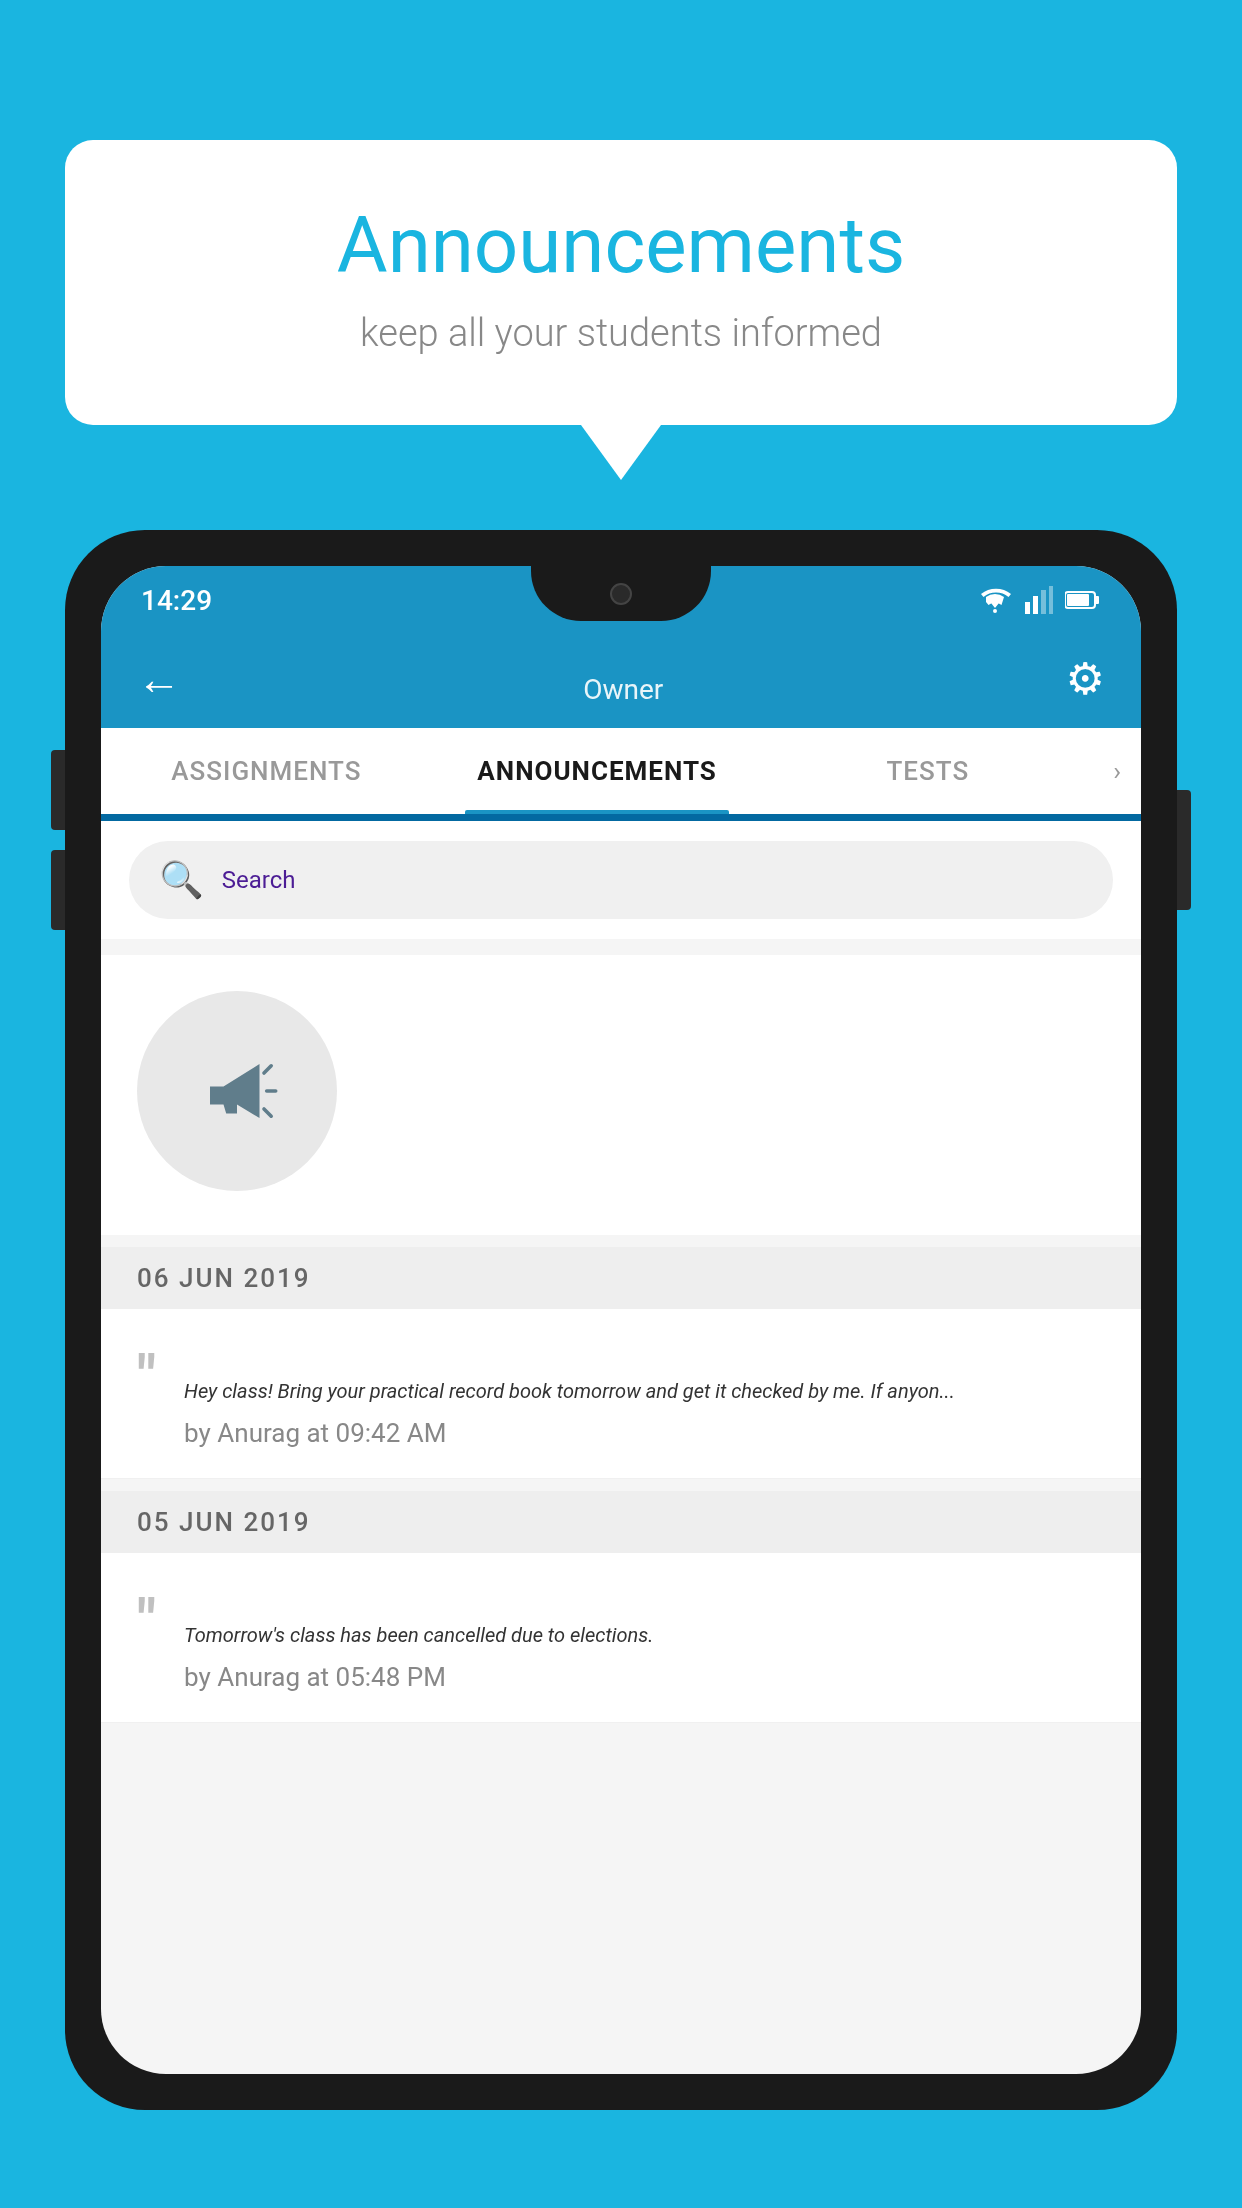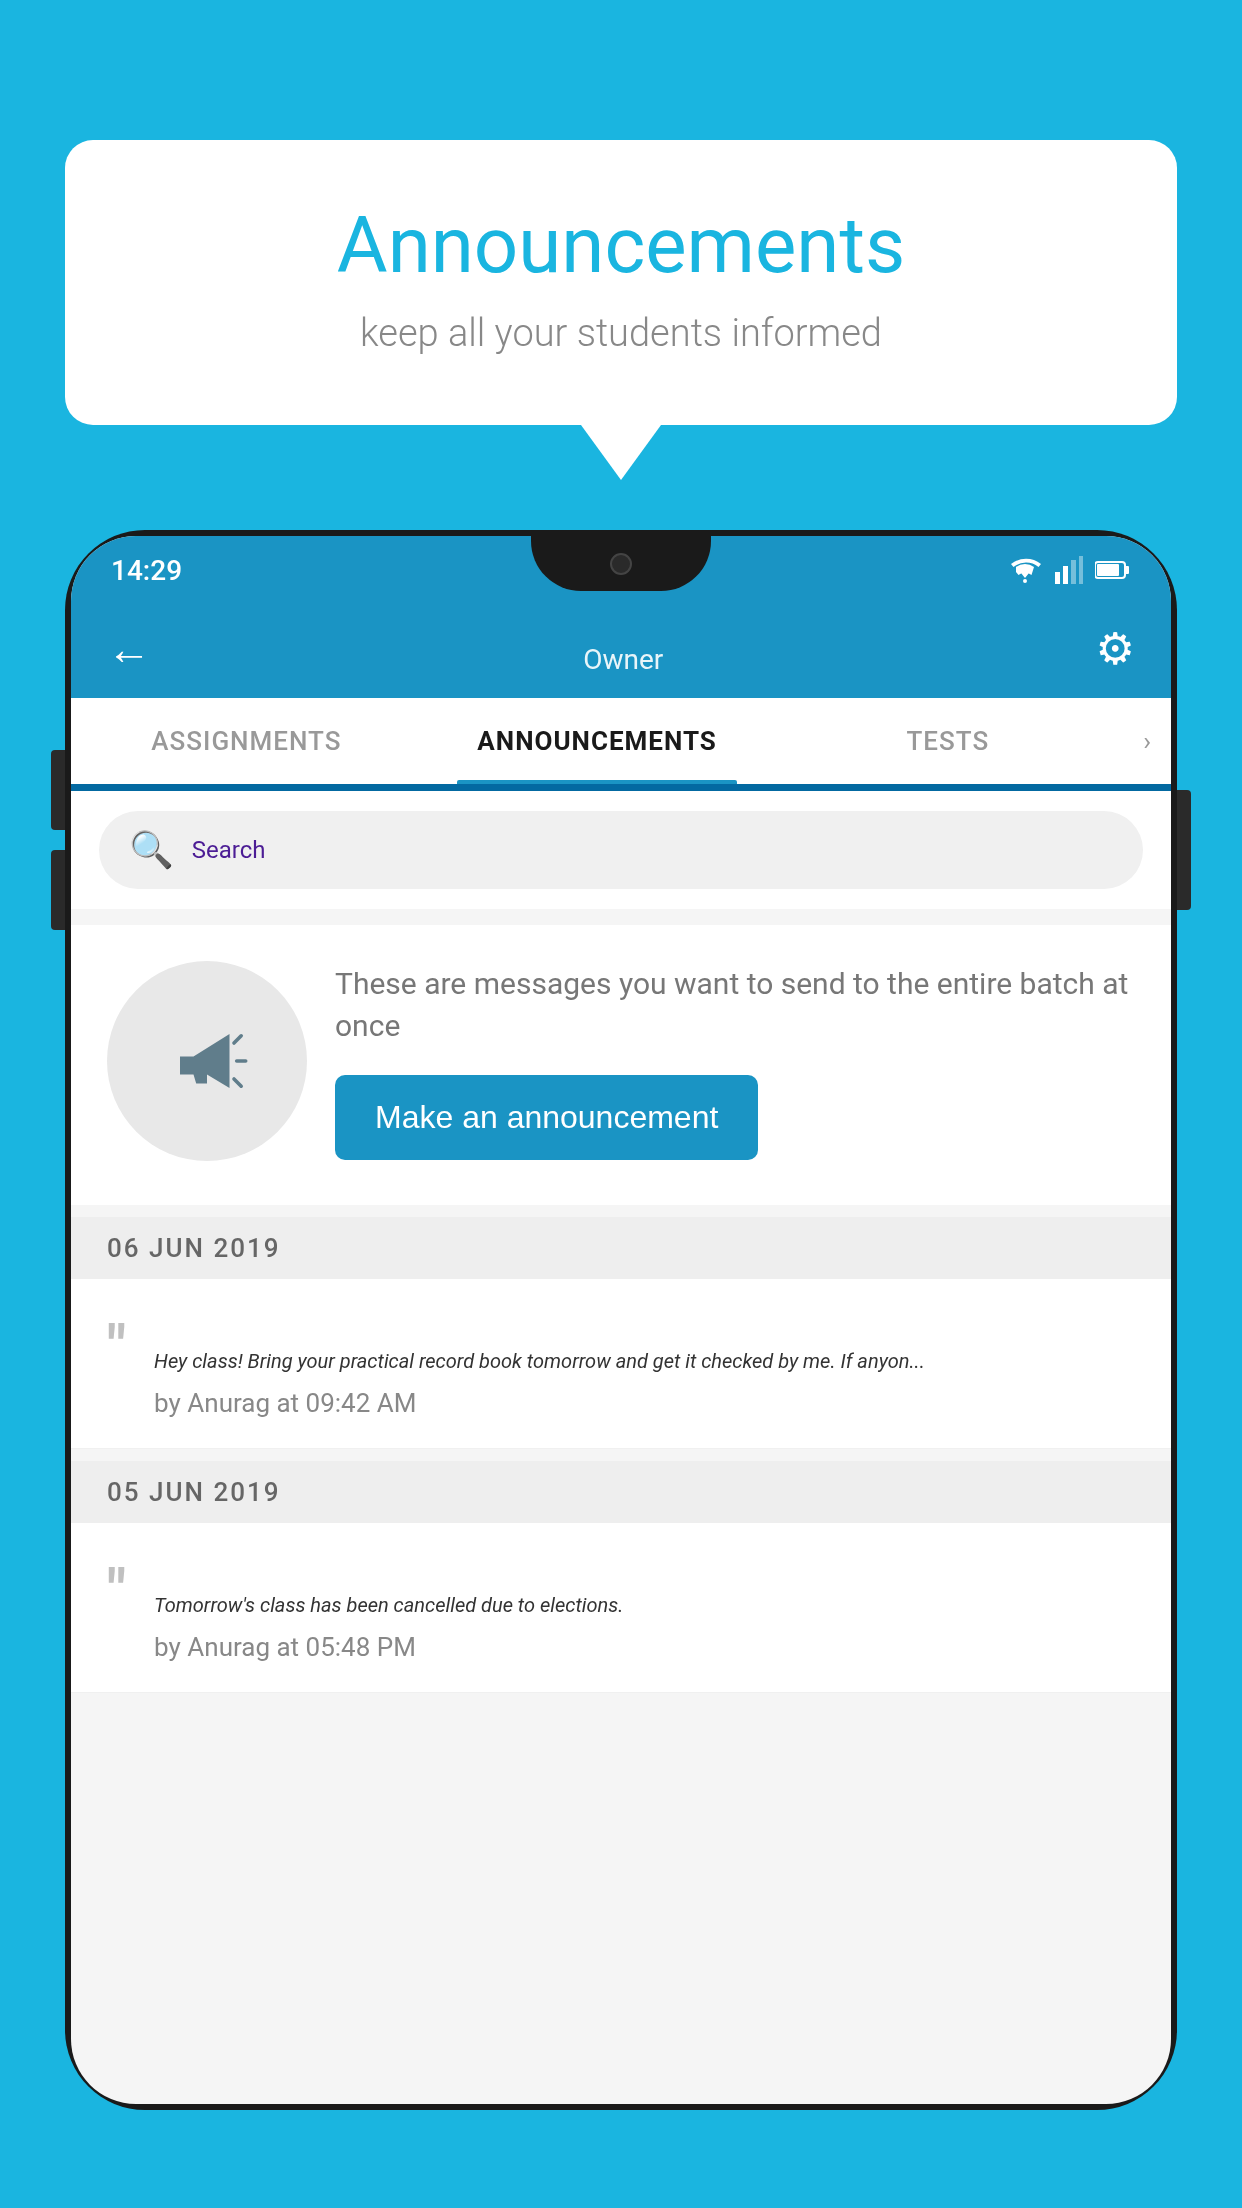--- a/index.html
+++ b/index.html
@@ -59,21 +59,21 @@
       position: absolute;
       top: 530px;
       left: 65px;
       right: 65px;
       bottom: 0;
     }
 
     .phone-outer {
       background: #1a1a1a;
       border-radius: 80px;
-      padding: 6px;
+      padding: 36px;
       width: 100%;
       height: 1580px;
       position: relative;
     }
 
     .phone-inner {
       background: #f5f5f5;
       border-radius: 65px;
       overflow: hidden;
       height: 100%;
@@ -419,24 +419,20 @@
 
       <div class="promo-card">
         <div class="promo-icon-circle">
           <svg width="90" height="90" viewBox="0 0 100 100" fill="#607d8b">
             <path d="M75 20 L35 45 L20 45 L20 65 L35 65 L38 75 L50 75 L50 65 L75 80 Z"></path>
             <line x1="80" y1="30" x2="88" y2="22" stroke="#607d8b" stroke-width="4" stroke-linecap="round"></line>
             <line x1="83" y1="50" x2="93" y2="50" stroke="#607d8b" stroke-width="4" stroke-linecap="round"></line>
             <line x1="80" y1="70" x2="88" y2="78" stroke="#607d8b" stroke-width="4" stroke-linecap="round"></line>
           </svg>
         </div>
-        <div class="promo-content">
-          <div class="promo-desc">These are messages you want to send to the entire batch at once</div>
-          <button class="promo-button">Make an announcement</button>
-        </div>
       </div>
 
       <div class="date-separator">06  JUN  2019</div>
 
       <div class="announcement-item">
         <div class="quote-icon">"</div>
         <div class="announcement-content">
           <div class="announcement-text">Hey class! Bring your practical record book tomorrow and get it checked by me. If anyon...</div>
           <div class="announcement-meta">by Anurag at 09:42 AM</div>
         </div>

